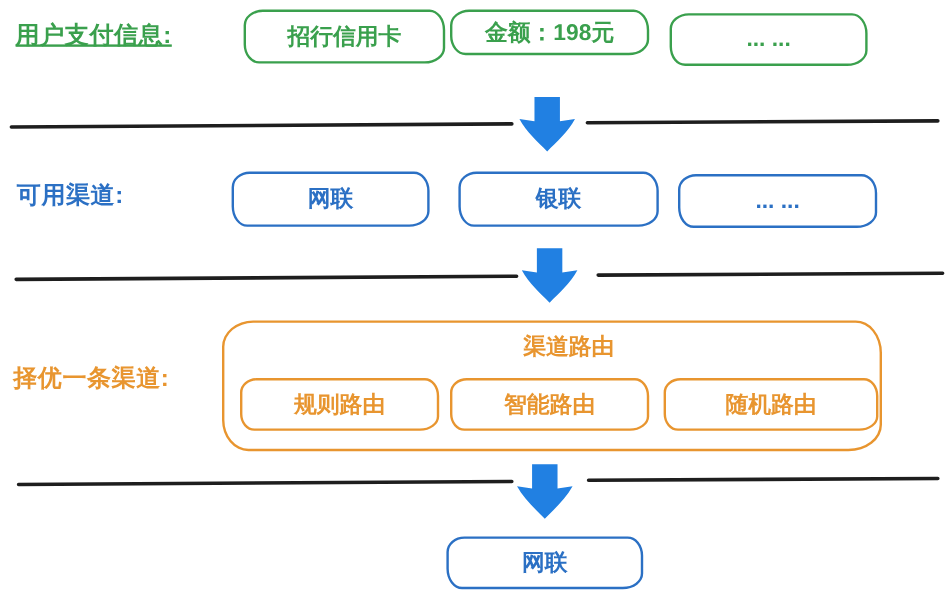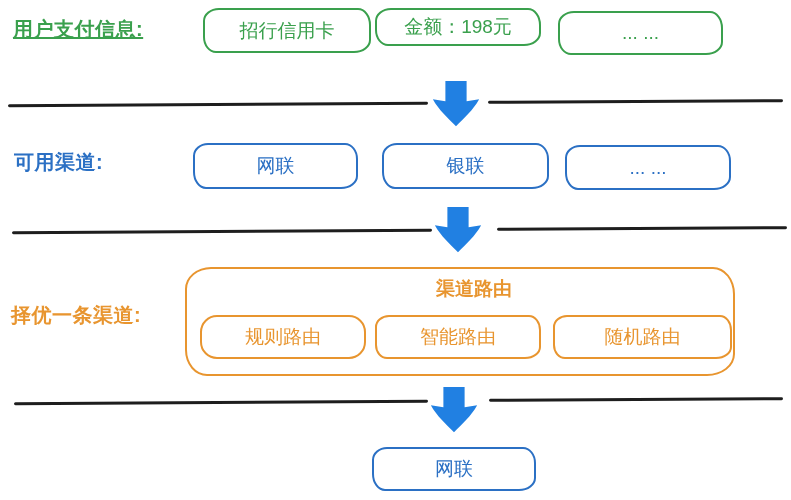--- a/index.html
+++ b/index.html
@@ -14,21 +14,21 @@
     position:absolute;
     font-size:20px;font-weight:600;letter-spacing:.5px;
     white-space:nowrap;
   }
   .lbl-green{color:var(--green);text-decoration:underline;}
   .lbl-blue{color:var(--blue);}
   .lbl-orange{color:var(--orange);}
   .node{
     position:absolute;
     display:flex;align-items:center;justify-content:center;
-    font-size:19px;font-weight:400;
+    font-size:19px;font-weight:700;
     background:#fff;
     box-sizing:border-box;
     white-space:nowrap;
   }
   .node-green{
     border:2.5px solid var(--green);color:var(--green);
     border-radius:16px 13px 17px 13px / 13px 17px 13px 16px;
   }
   .node-blue{
     border:2.5px solid var(--blue);color:var(--blue);
@@ -90,21 +90,21 @@
   <div class="arrow" style="left:431px;top:206px;">
     <svg viewBox="0 0 56 50" xmlns="http://www.w3.org/2000/svg">
       <path d="M17 0 L39 0 L39 21 L52 19 C46 30 36 39 28 47 C20 39 10 30 4 19 L17 21 Z"></path>
     </svg>
   </div>
 
   <div class="section-label lbl-orange" style="left:11px;top:302px;">择优一条渠道:</div>
   <div class="container-orange" style="left:185px;top:267px;width:550px;height:109px;">
     <div class="container-title">渠道路由</div>
   </div>
-  <div class="node node-orange" style="left:200px;top:315px;width:166px;height:44px;border-radius:17px;">规则路由</div>
+  <div class="node node-orange" style="left:200px;top:315px;width:166px;height:44px;">规则路由</div>
   <div class="node node-orange" style="left:375px;top:315px;width:166px;height:44px;">智能路由</div>
   <div class="node node-orange" style="left:553px;top:315px;width:179px;height:44px;">随机路由</div>
 
   <div class="hline tilt-a" style="left:14px;top:401px;width:414px;"></div>
   <div class="hline tilt-b" style="left:489px;top:398px;width:294px;"></div>
   <div class="arrow" style="left:427px;top:386px;">
     <svg viewBox="0 0 56 50" xmlns="http://www.w3.org/2000/svg">
       <path d="M17 0 L39 0 L39 21 L52 19 C46 30 36 39 28 47 C20 39 10 30 4 19 L17 21 Z"></path>
     </svg>
   </div>

